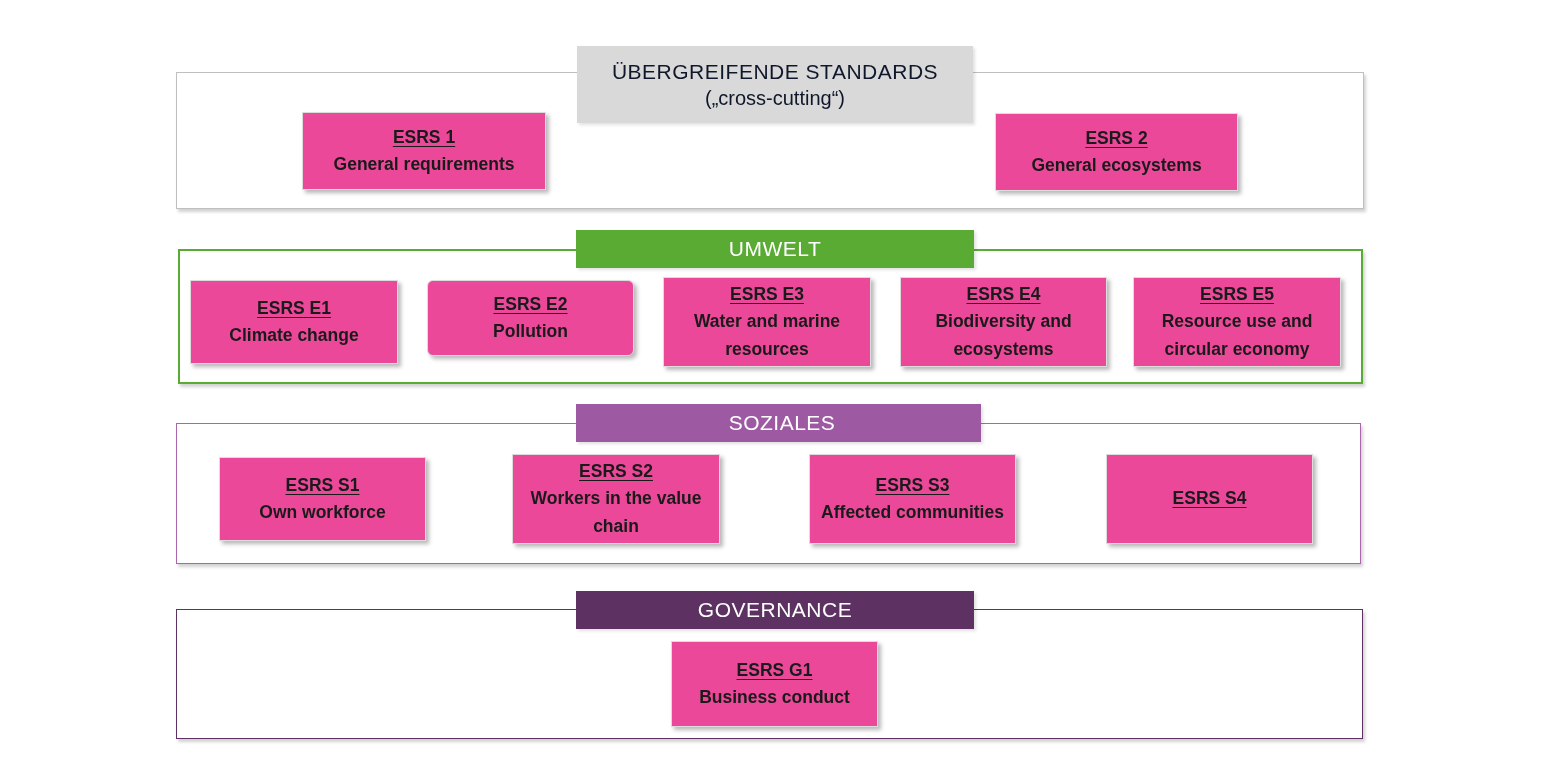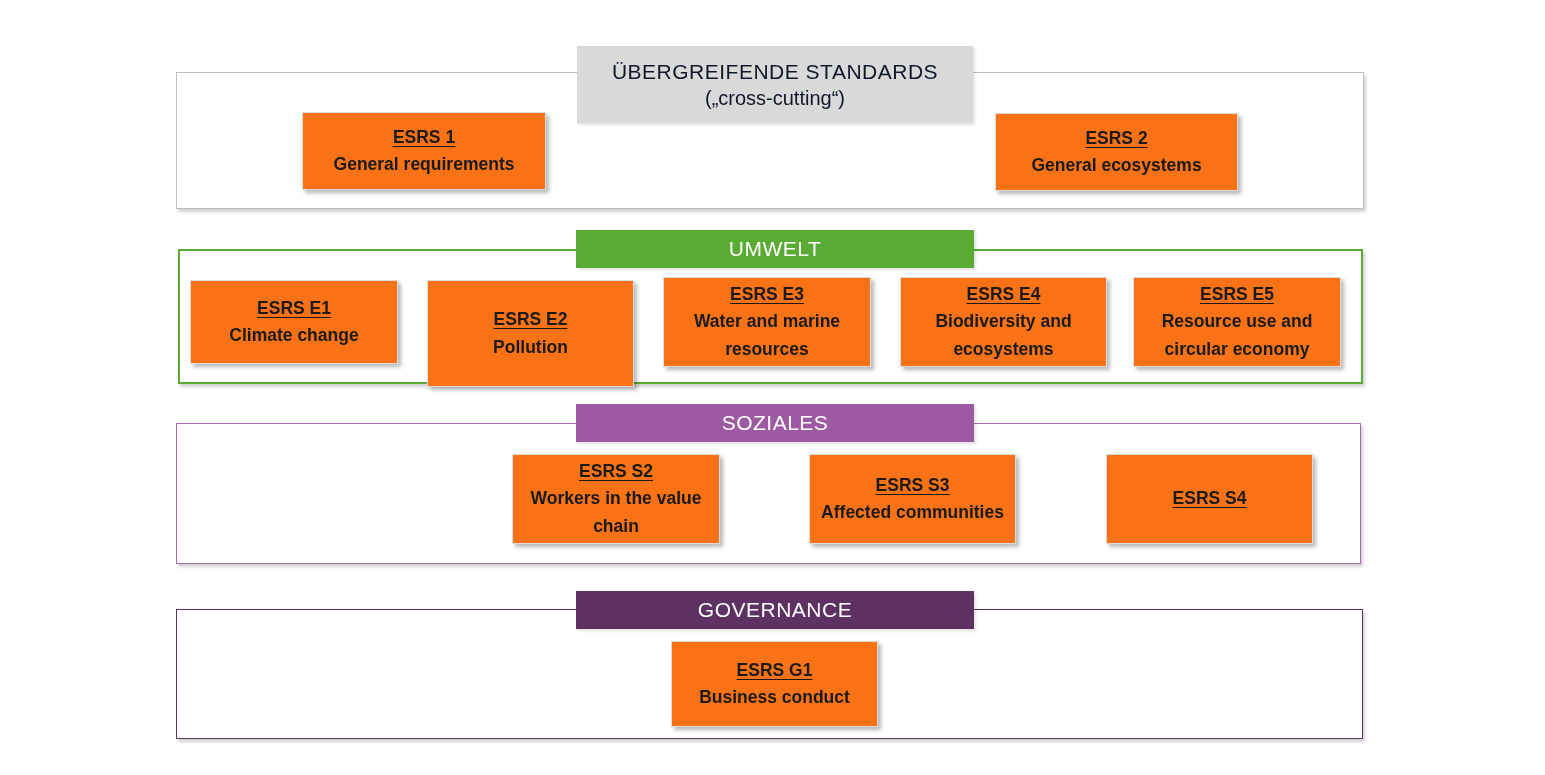--- a/index.html
+++ b/index.html
@@ -41,21 +41,21 @@
   .band-gray .band-subtitle {
     color: #0f172a;
   }
   .band-subtitle {
     font-size: 20px;
     line-height: 1.3;
   }
   .card {
     position: absolute;
     z-index: 2;
-    background: #f97316;
+    background: #ec4899;
     border: 1px solid #dcdcdc;
     box-shadow: 3px 3px 4px rgba(0,0,0,0.28);
     display: flex;
     flex-direction: column;
     align-items: center;
     justify-content: center;
     text-align: center;
     padding: 8px 10px;
     box-sizing: border-box;
   }
@@ -94,40 +94,44 @@
   </div>
 
   <div class="section-box" style="left: 178px; top: 249px; width: 1181px; height: 131px; border-width: 2px; border-color: rgb(90, 171, 51);"></div>
   <div class="band" style="left: 576px; top: 230px; width: 398px; height: 38px; background: rgb(90, 171, 51);">
     <div class="band-title">UMWELT</div>
   </div>
   <div class="card" style="left:190px; top:280px; width:208px; height:84px;">
     <div class="card-code">ESRS E1</div>
     <div class="card-name">Climate change</div>
   </div>
-  <div class="card" style="left:427px; top:280px; width:207px; height:107px;">
+  <div class="card" style="left:427px; top:280px; width:207px; height:76px;border-radius:6px;">
     <div class="card-code">ESRS E2</div>
     <div class="card-name">Pollution</div>
   </div>
   <div class="card" style="left:663px; top:277px; width:208px; height:90px;">
     <div class="card-code">ESRS E3</div>
     <div class="card-name">Water and marine resources</div>
   </div>
   <div class="card" style="left:900px; top:277px; width:207px; height:90px;">
     <div class="card-code">ESRS E4</div>
     <div class="card-name">Biodiversity and ecosystems</div>
   </div>
   <div class="card" style="left:1133px; top:277px; width:208px; height:90px;align-items:center;">
     <div class="card-code">ESRS E5</div>
     <div class="card-name">Resource use and circular economy</div>
   </div>
 
   <div class="section-box" style="left: 176px; top: 423px; width: 1183px; height: 139px; border-color: rgb(169, 102, 173);"></div>
-  <div class="band" style="left: 576px; top: 404px; width: 398px; height: 38px; background: rgb(157, 90, 162);">
+  <div class="band" style="left: 576px; top: 404px; width: 398px; height: 38px; background: rgb(157, 90, 162); padding-left: 7px;">
     <div class="band-title">SOZIALES</div>
+  </div>
+  <div class="card" style="left:219px; top:457px; width:207px; height:84px;">
+    <div class="card-code">ESRS S1</div>
+    <div class="card-name">Own workforce</div>
   </div>
   <div class="card" style="left:512px; top:454px; width:208px; height:90px;">
     <div class="card-code">ESRS S2</div>
     <div class="card-name">Workers in the value chain</div>
   </div>
   <div class="card" style="left:809px; top:454px; width:207px; height:90px;">
     <div class="card-code">ESRS S3</div>
     <div class="card-name">Affected communities</div>
   </div>
   <div class="card" style="left:1106px; top:454px; width:207px; height:90px;">

